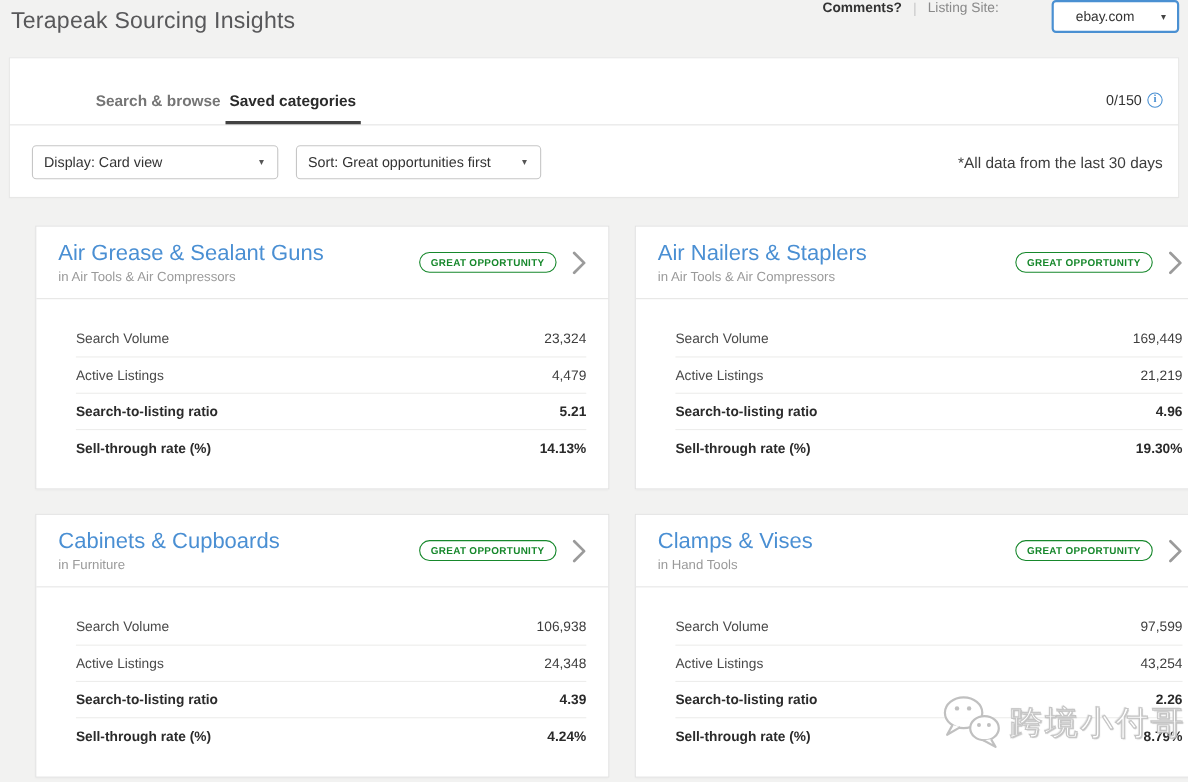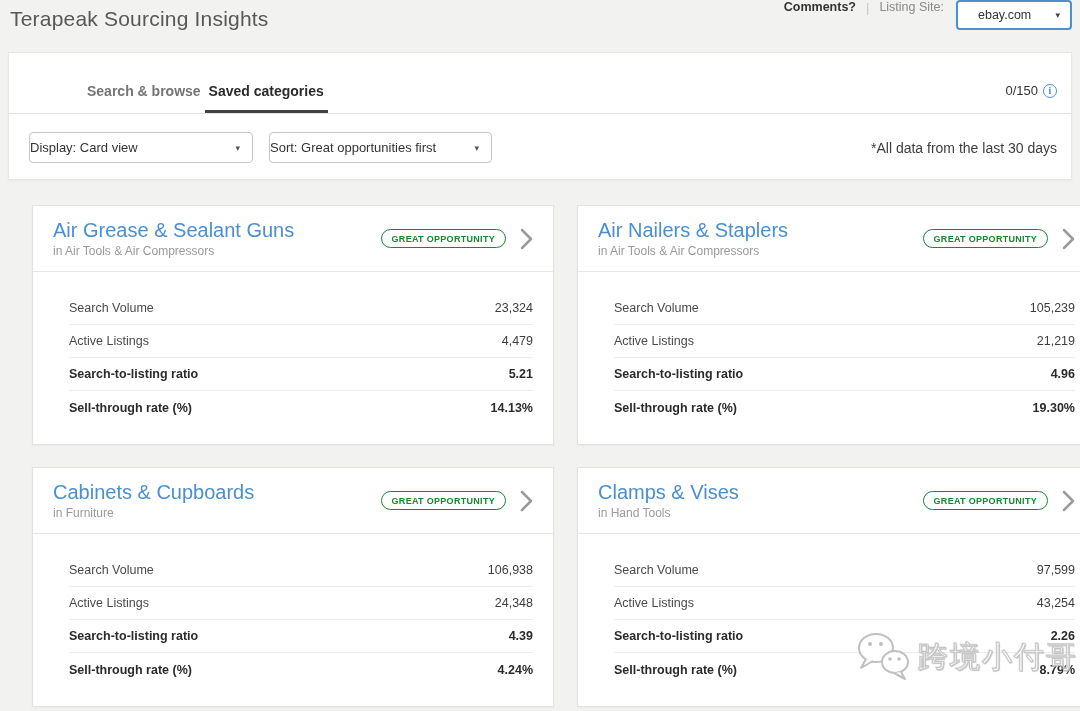--- a/index.html
+++ b/index.html
@@ -21,20 +21,21 @@
     display:flex; align-items:flex-start;
   }
   .comments-link { font-size:12.5px; font-weight:bold; color:#333; cursor:pointer; }
   .header-sep { color:#c9c9c9; font-size:13px; margin:0 10px; }
   .listing-site-label { font-size:12.5px; color:#8a8a8a; margin-right:12px; }
   .site-select {
     width:116px; height:30px; background:#fff;
     border:2px solid #4a90d2; border-radius:4px;
     display:flex; align-items:center; padding:0 10px 0 20px;
     cursor:pointer;
+    margin-left:36px;
   }
   .site-select .site-value { font-size:12.5px; color:#333; }
   .site-select .caret { margin-left:auto; font-size:9px; color:#444; }
 
   
   .panel {
     position:absolute; left:8px; top:52px; width:1064px; height:128px;
     background:#fff; border:1px solid #e7e7e6;
     box-shadow:0 1px 2px rgba(0,0,0,0.04);
   }
@@ -56,21 +57,21 @@
     width:14px; height:14px; border:1px solid #4a90d2; border-radius:50%;
     color:#4a90d2; font-size:10px; font-weight:bold;
     display:flex; align-items:center; justify-content:center;
     font-family:"Liberation Serif","DejaVu Serif",serif; cursor:pointer;
   }
   .filters-row {
     display:flex; align-items:center; padding:18px 14px 0 20px;
   }
   .select-box {
     height:31px; border:1px solid #c6c6c6; border-radius:4px; background:#fff;
-    display:flex; align-items:center; padding:0 12px 0 0;
+    display:flex; align-items:center; padding:0 12px 0 10px;
     font-size:13px; color:#333; cursor:pointer;
   }
   .select-display { width:224px; }
   .select-sort { width:223px; margin-left:16px; }
   .select-box .caret { margin-left:auto; font-size:9px; color:#555; }
   .data-note { margin-left:auto; font-size:14px; color:#3d3d3d; }
 
   
   .cards-grid {
     position:absolute; left:8px; top:205px; width:979px;
@@ -200,21 +201,21 @@
         <span class="chevron">
           <svg width="13" height="22" viewBox="0 0 13 22">
               <polyline points="2,2 11,11 2,20" fill="none" stroke="#9b9b9b" stroke-width="2.5" stroke-linecap="round" stroke-linejoin="round"></polyline>
             </svg>
         </span>
       </div>
     </div>
     <div class="card-stats">
       <div class="stat-row">
         <span class="stat-label">Search Volume</span>
-        <span class="stat-value">105,239</span>
+        <span class="stat-value">169,449</span>
       </div>
       <div class="stat-row">
         <span class="stat-label">Active Listings</span>
         <span class="stat-value">21,219</span>
       </div>
       <div class="stat-row bold">
         <span class="stat-label">Search-to-listing ratio</span>
         <span class="stat-value">4.96</span>
       </div>
       <div class="stat-row bold">

